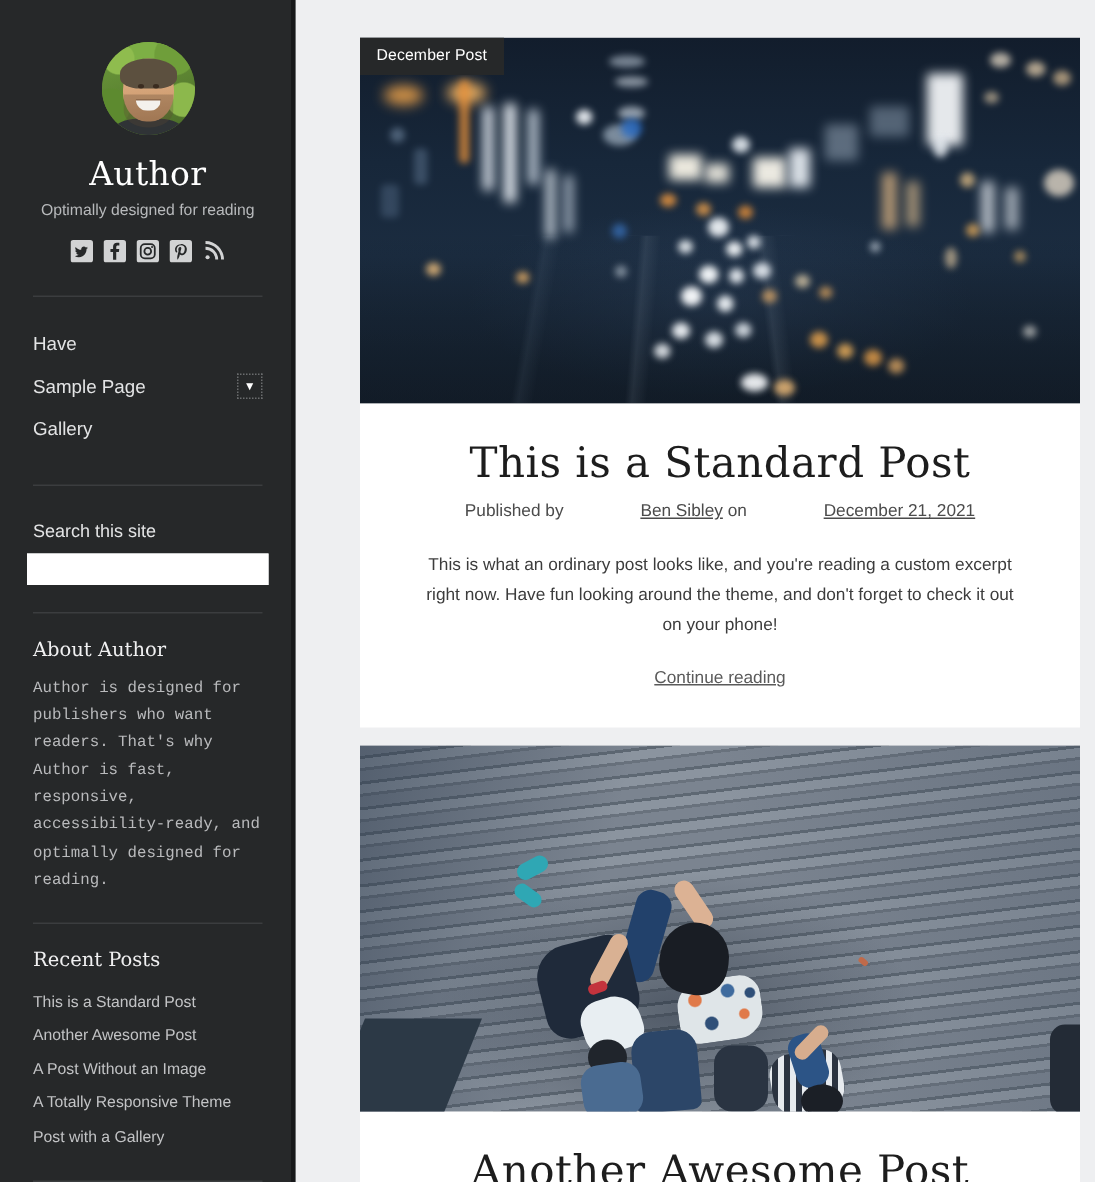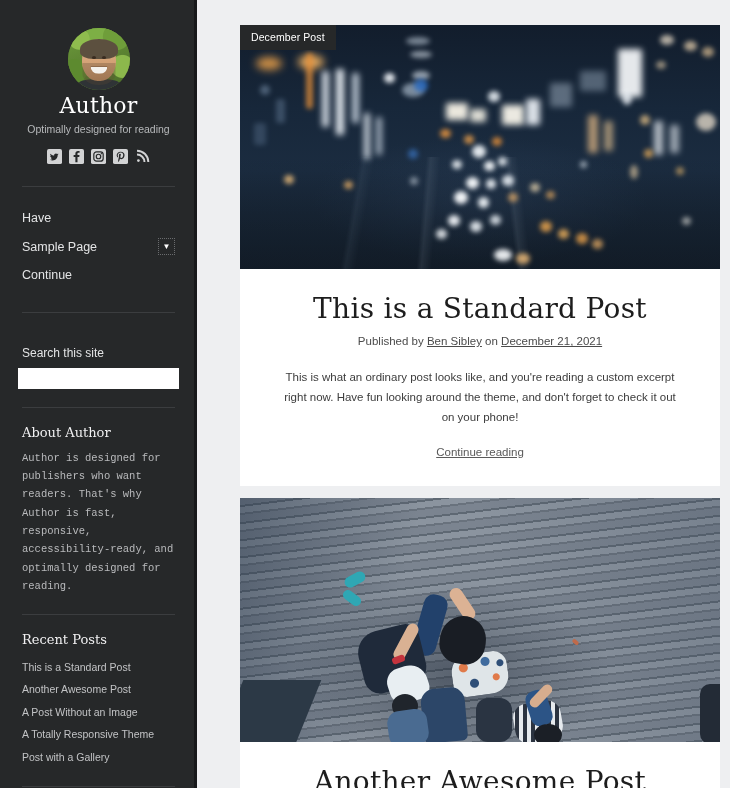--- a/index.html
+++ b/index.html
@@ -110,21 +110,21 @@
     border-radius: 40% 40% 0 0;
     background: #2f3336;
   }
 
   .site-title {
     font-family: "DejaVu Serif", serif;
     font-size: 22px;
     font-weight: 400;
     text-align: center;
     color: #fff;
-    margin-top: 3px;
+    margin-top: 14px;
     letter-spacing: .2px;
   }
   .site-tagline {
     text-align: center;
     font-size: 10.5px;
     color: #b7b9bb;
     margin-top: 5px;
   }
 
   .social {
@@ -466,20 +466,21 @@
     line-height: 1.15;
   }
   .post-meta {
     font-size: 11.5px;
     color: #4b4b4b;
     margin-top: 10px;
   }
   .post-meta a {
     color: #4b4b4b;
     text-decoration: underline;
+    margin-left: 48px;
   }
   .post-excerpt {
     font-size: 11.5px;
     color: #3c3c3c;
     line-height: 1.75;
     margin-top: 20px;
     padding: 0 4px;
   }
   .continue {
     display: inline-block;
@@ -551,27 +552,27 @@
 
   <nav class="nav">
     <div class="nav-item">
       <span class="label">Have</span>
     </div>
     <div class="nav-item">
       <span class="label">Sample Page</span>
       <span class="chev">▼</span>
     </div>
     <div class="nav-item">
-      <span class="label">Continue</span>
+      <span class="label">Gallery</span>
     </div>
   </nav>
 
   <div class="divider"></div>
 
-  <div class="widget" style="margin-top:33px;">
+  <div class="widget" style="margin-top:23px;">
     <div class="search-label">Search this site</div>
     <input class="search-input" type="text" placeholder="" style="">
   </div>
 
   <div class="divider" style="margin-top:18px;"></div>
 
   <div class="widget" style="margin-top:17px;">
     <h2 class="widget-title">About Author</h2>
     <p class="widget-text">Author is designed for publishers who want readers. That's why Author is fast, responsive, accessibility-ready, and optimally designed for reading.</p>
   </div>

